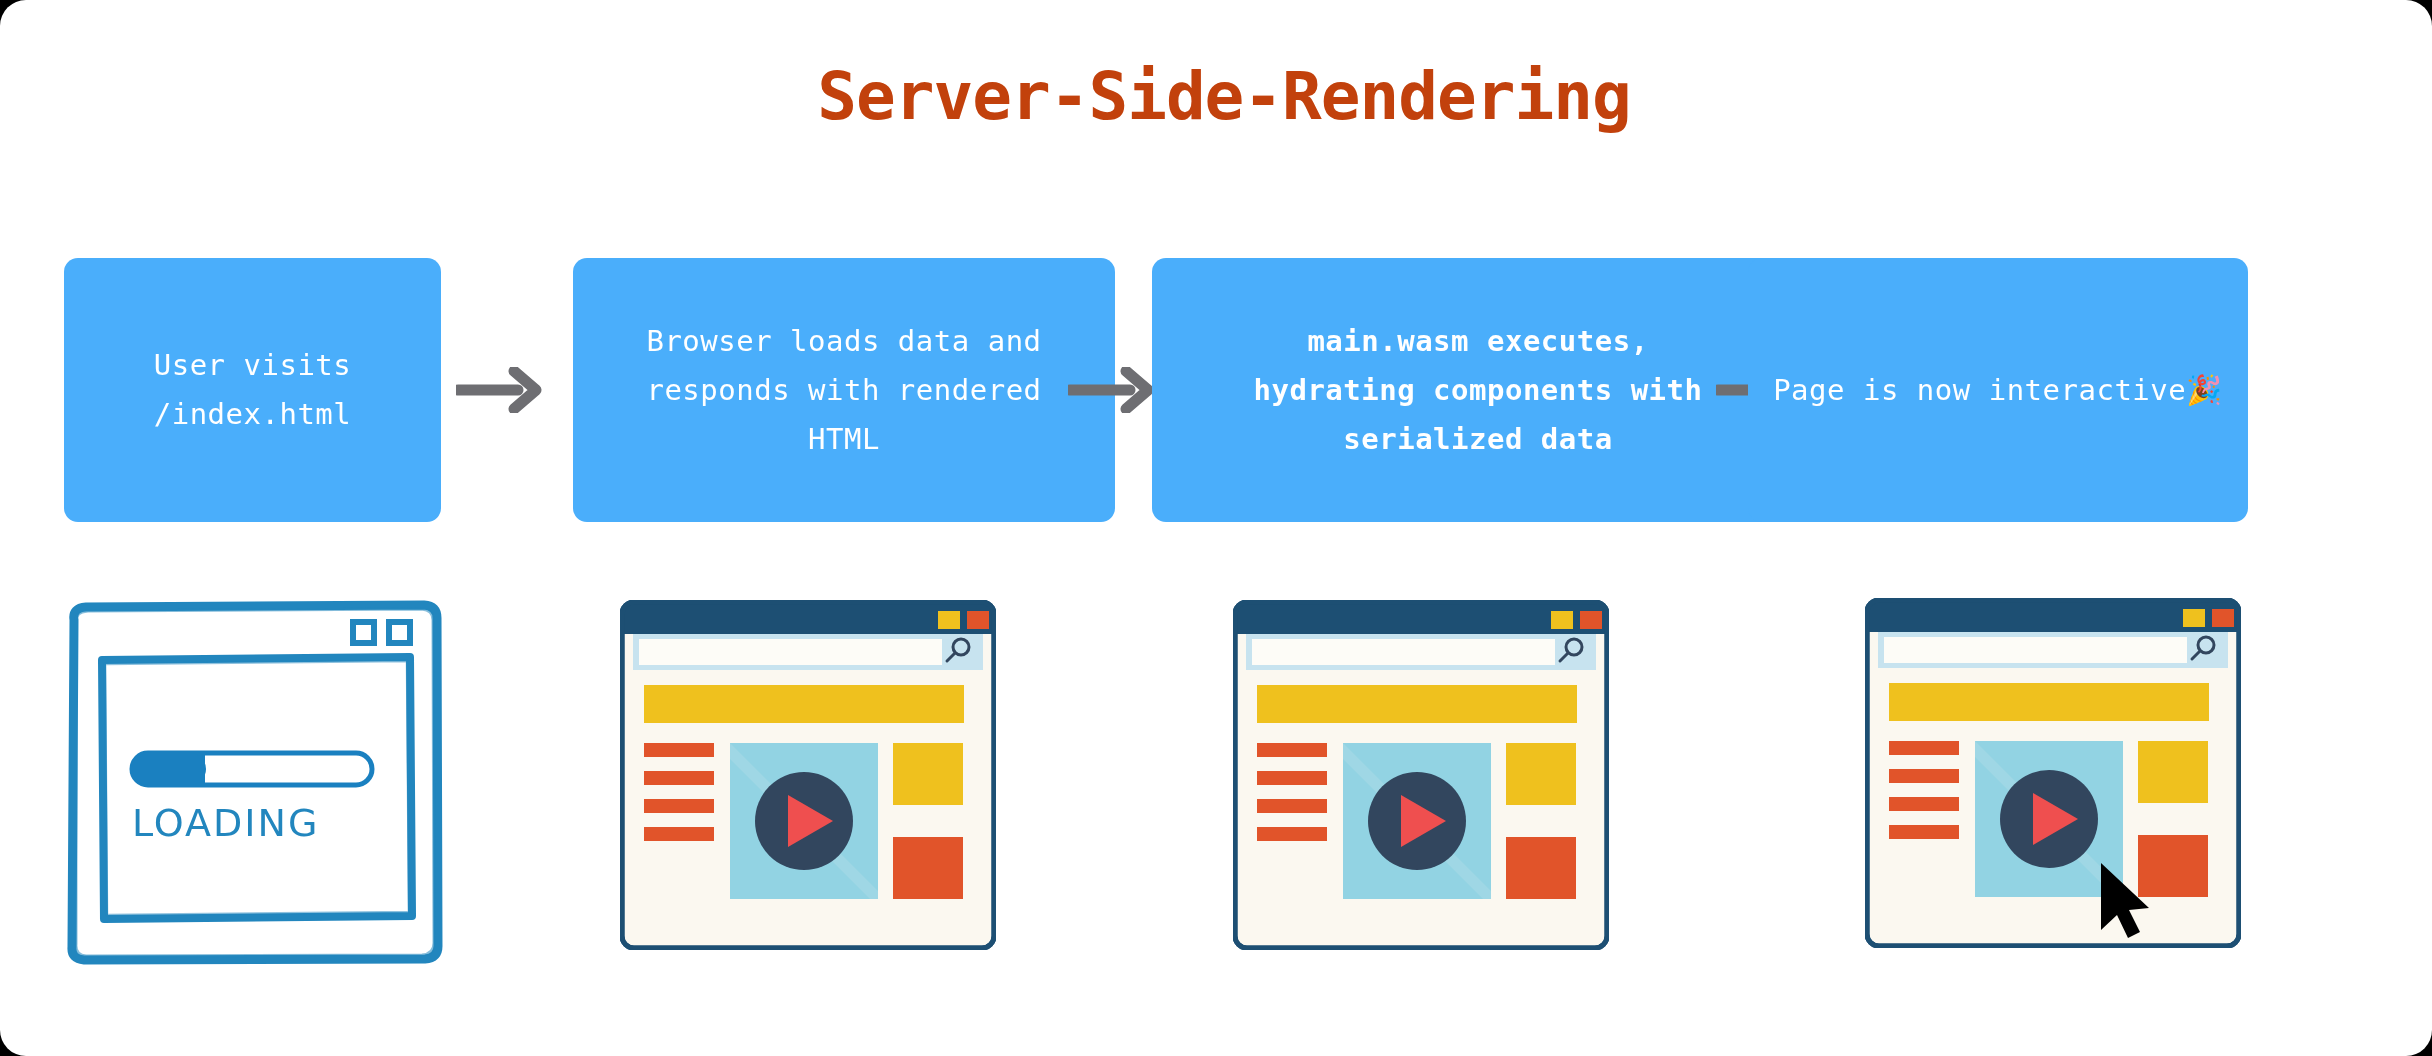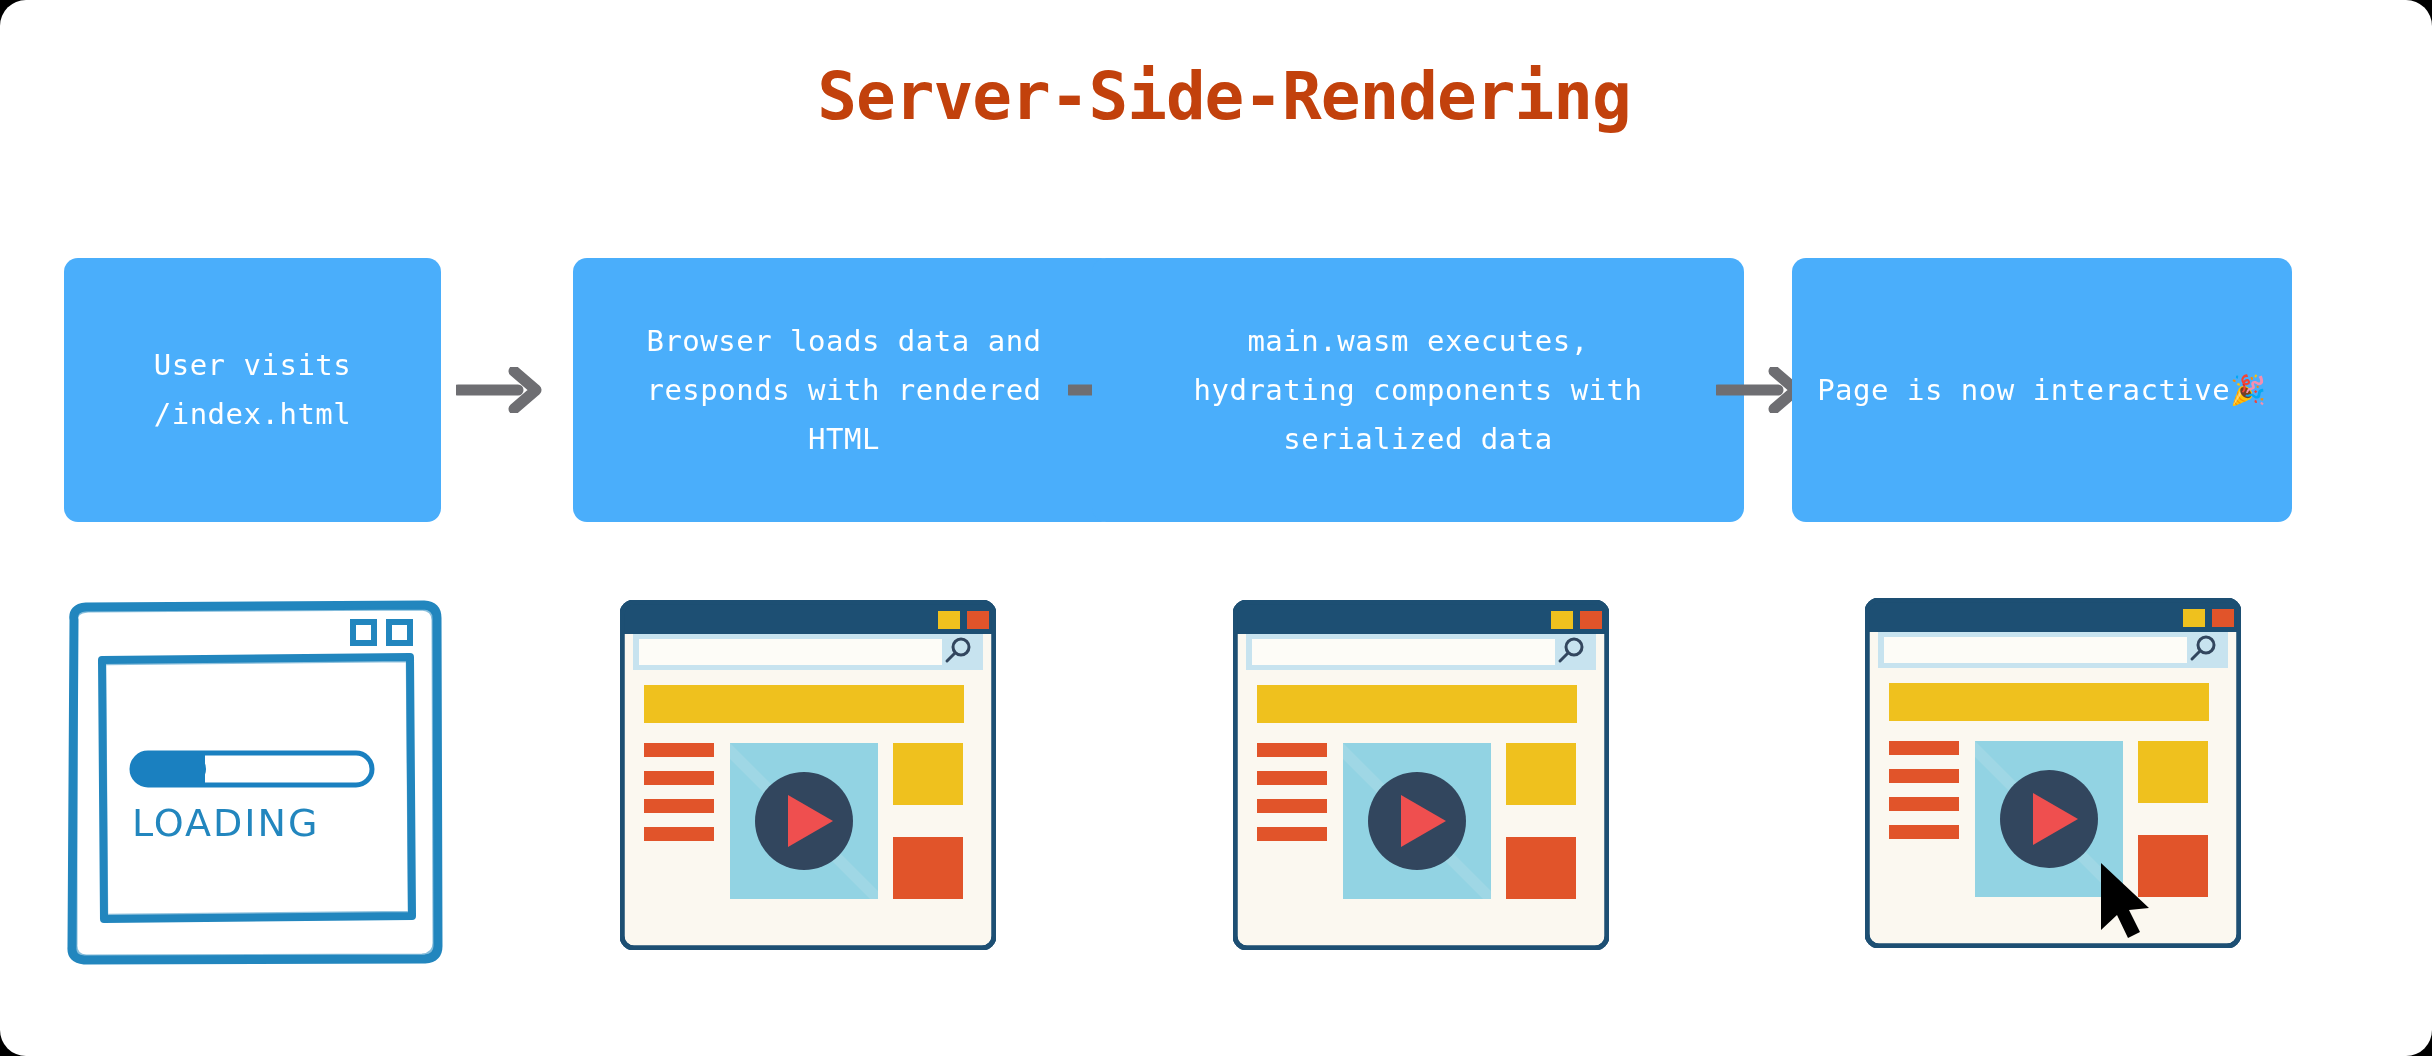--- a/index.html
+++ b/index.html
@@ -63,22 +63,22 @@
     font-family: "DejaVu Sans Mono", "Liberation Mono", monospace;
     font-size: 29px;
     line-height: 49px;
     color: #ffffff;
     text-align: center;
     white-space: pre-line;
     letter-spacing: 0.5px;
   }
   .box1 { left: 64px;   width: 377px; }
   .box2 { left: 573px;  width: 542px; }
-  .box3 { left: 1092px; width: 652px; }
-  .box4 { left: 1792px; width: 500px; }
+  .box3 { left: 1152px; width: 652px; font-weight: bold; }
+  .box4 { left: 1748px; width: 500px; }
 
   .arrow {
     position: absolute;
     top: 109px;
     width: 86px;
     height: 46px;
   }
   .arrow svg { display:block; }
   .arrow1 { left: 456px; }
   .arrow2 { left: 1068px; }

